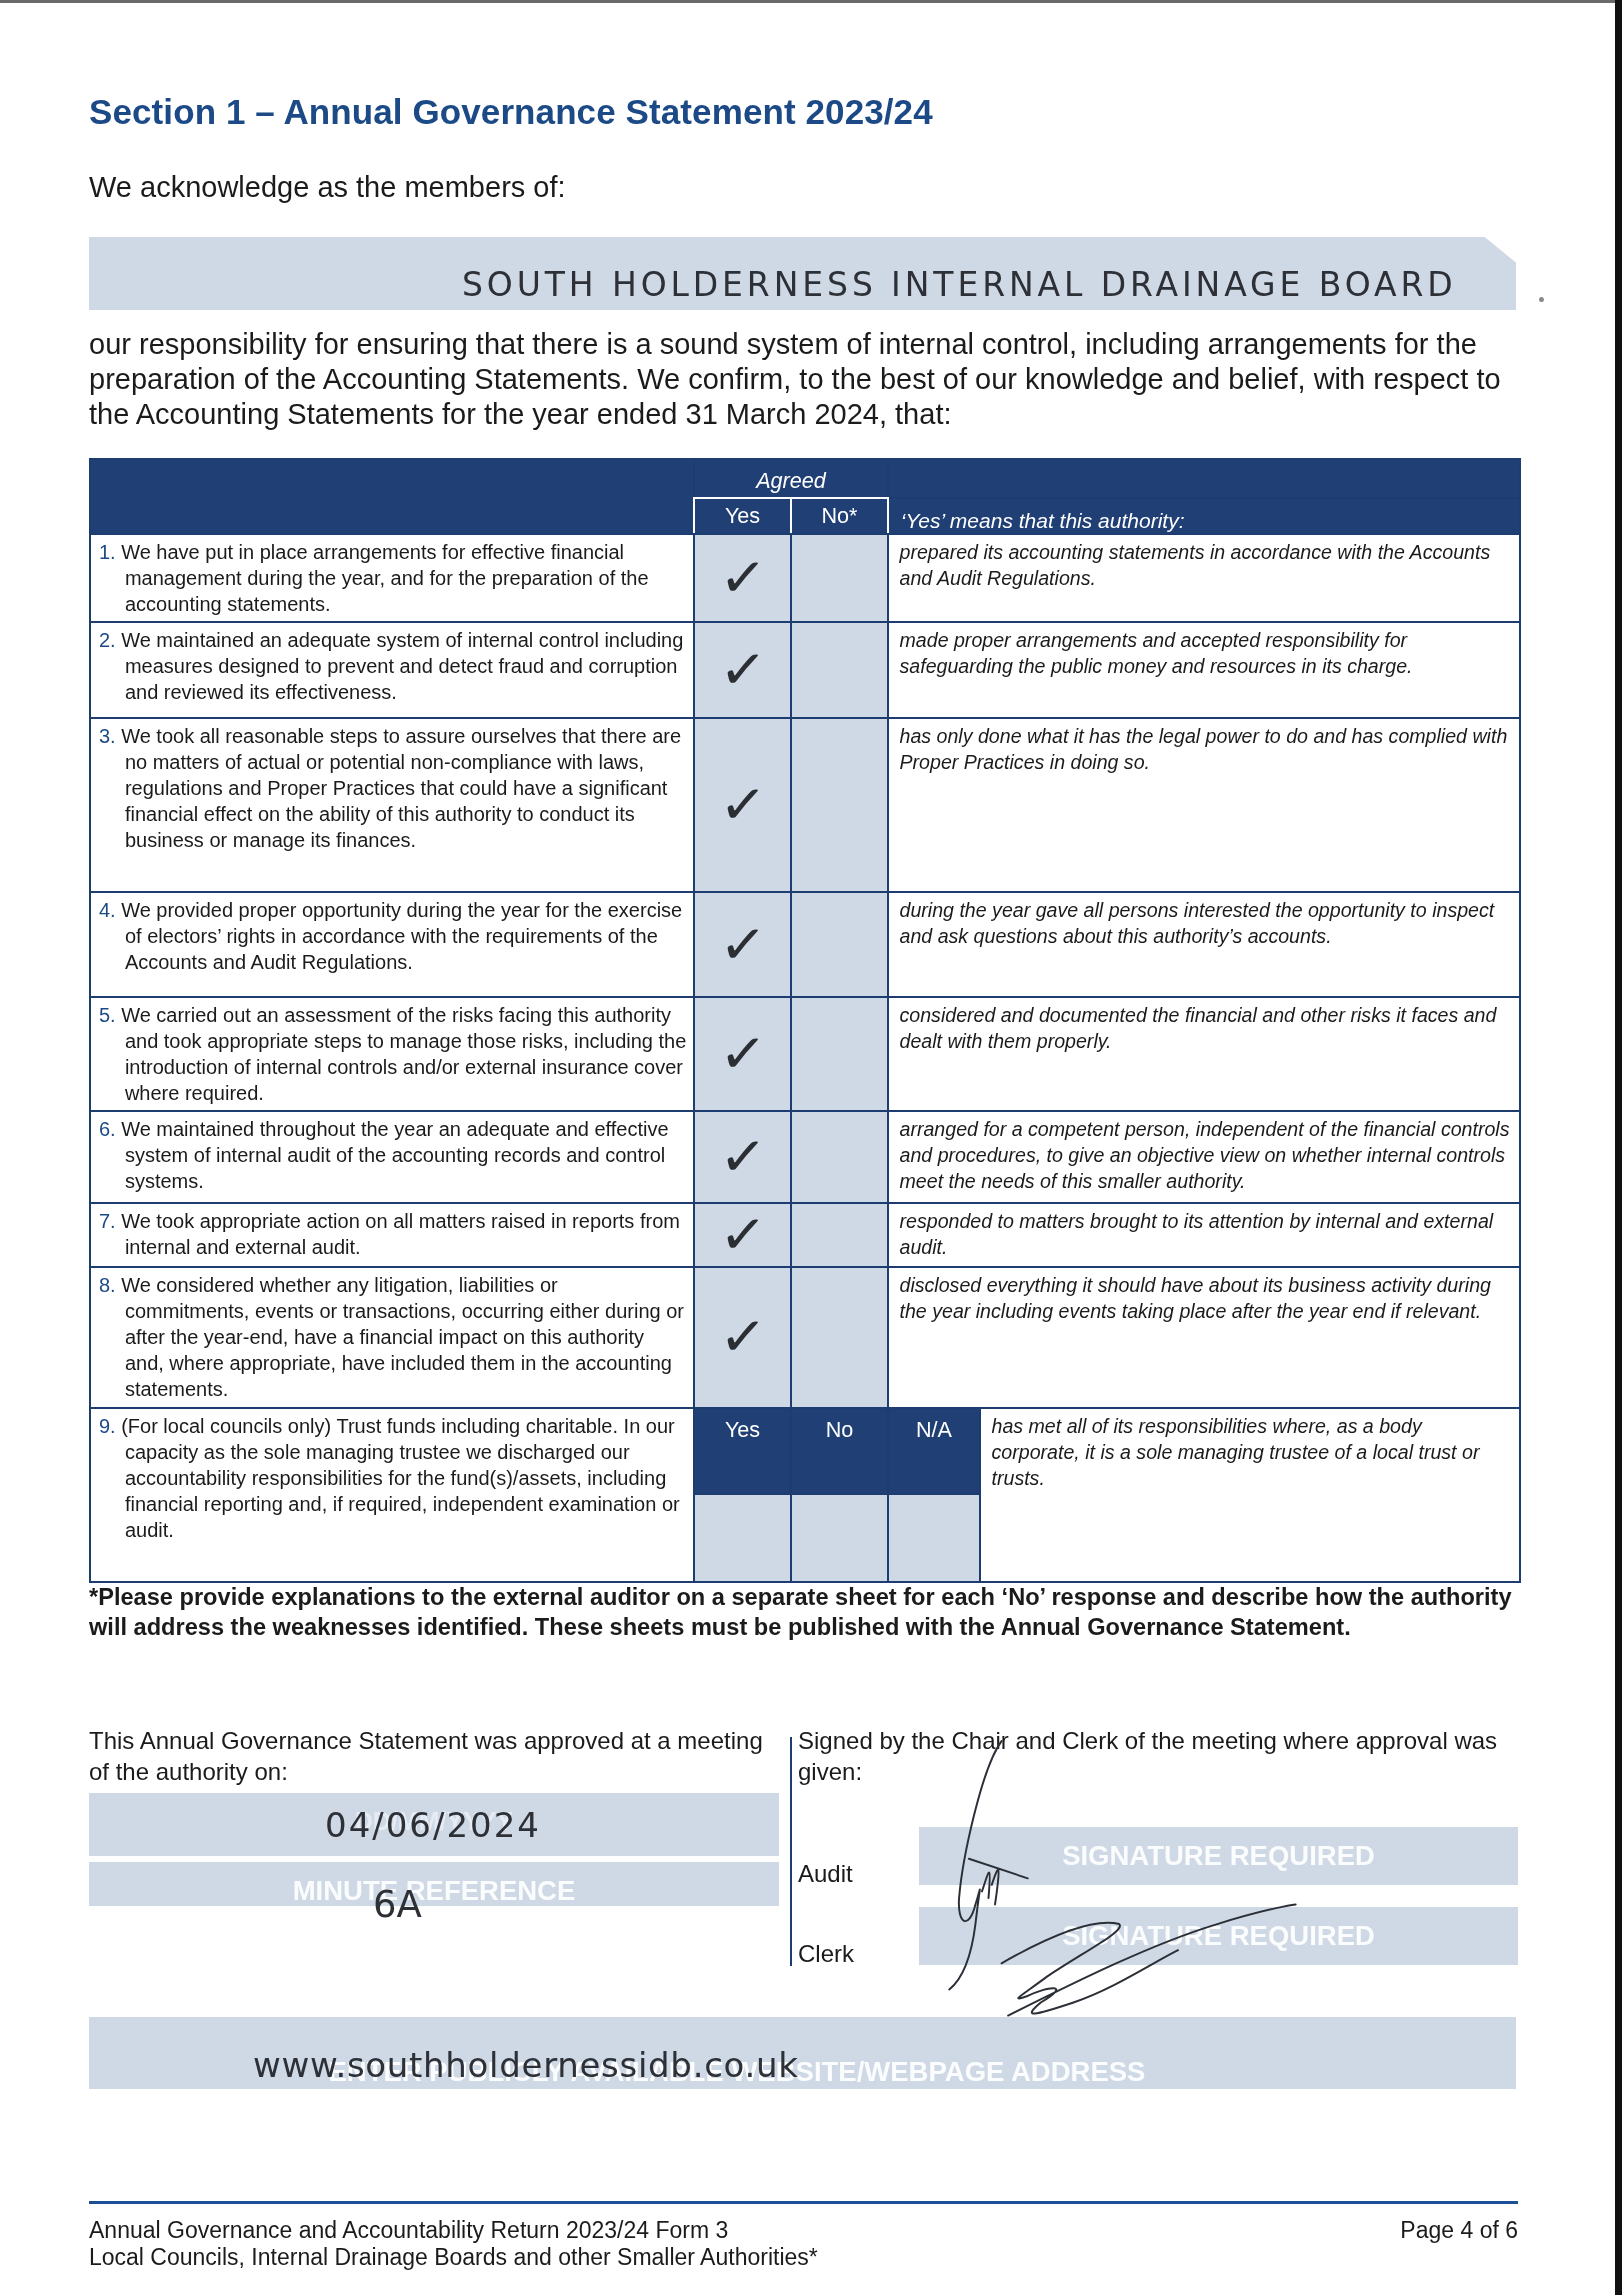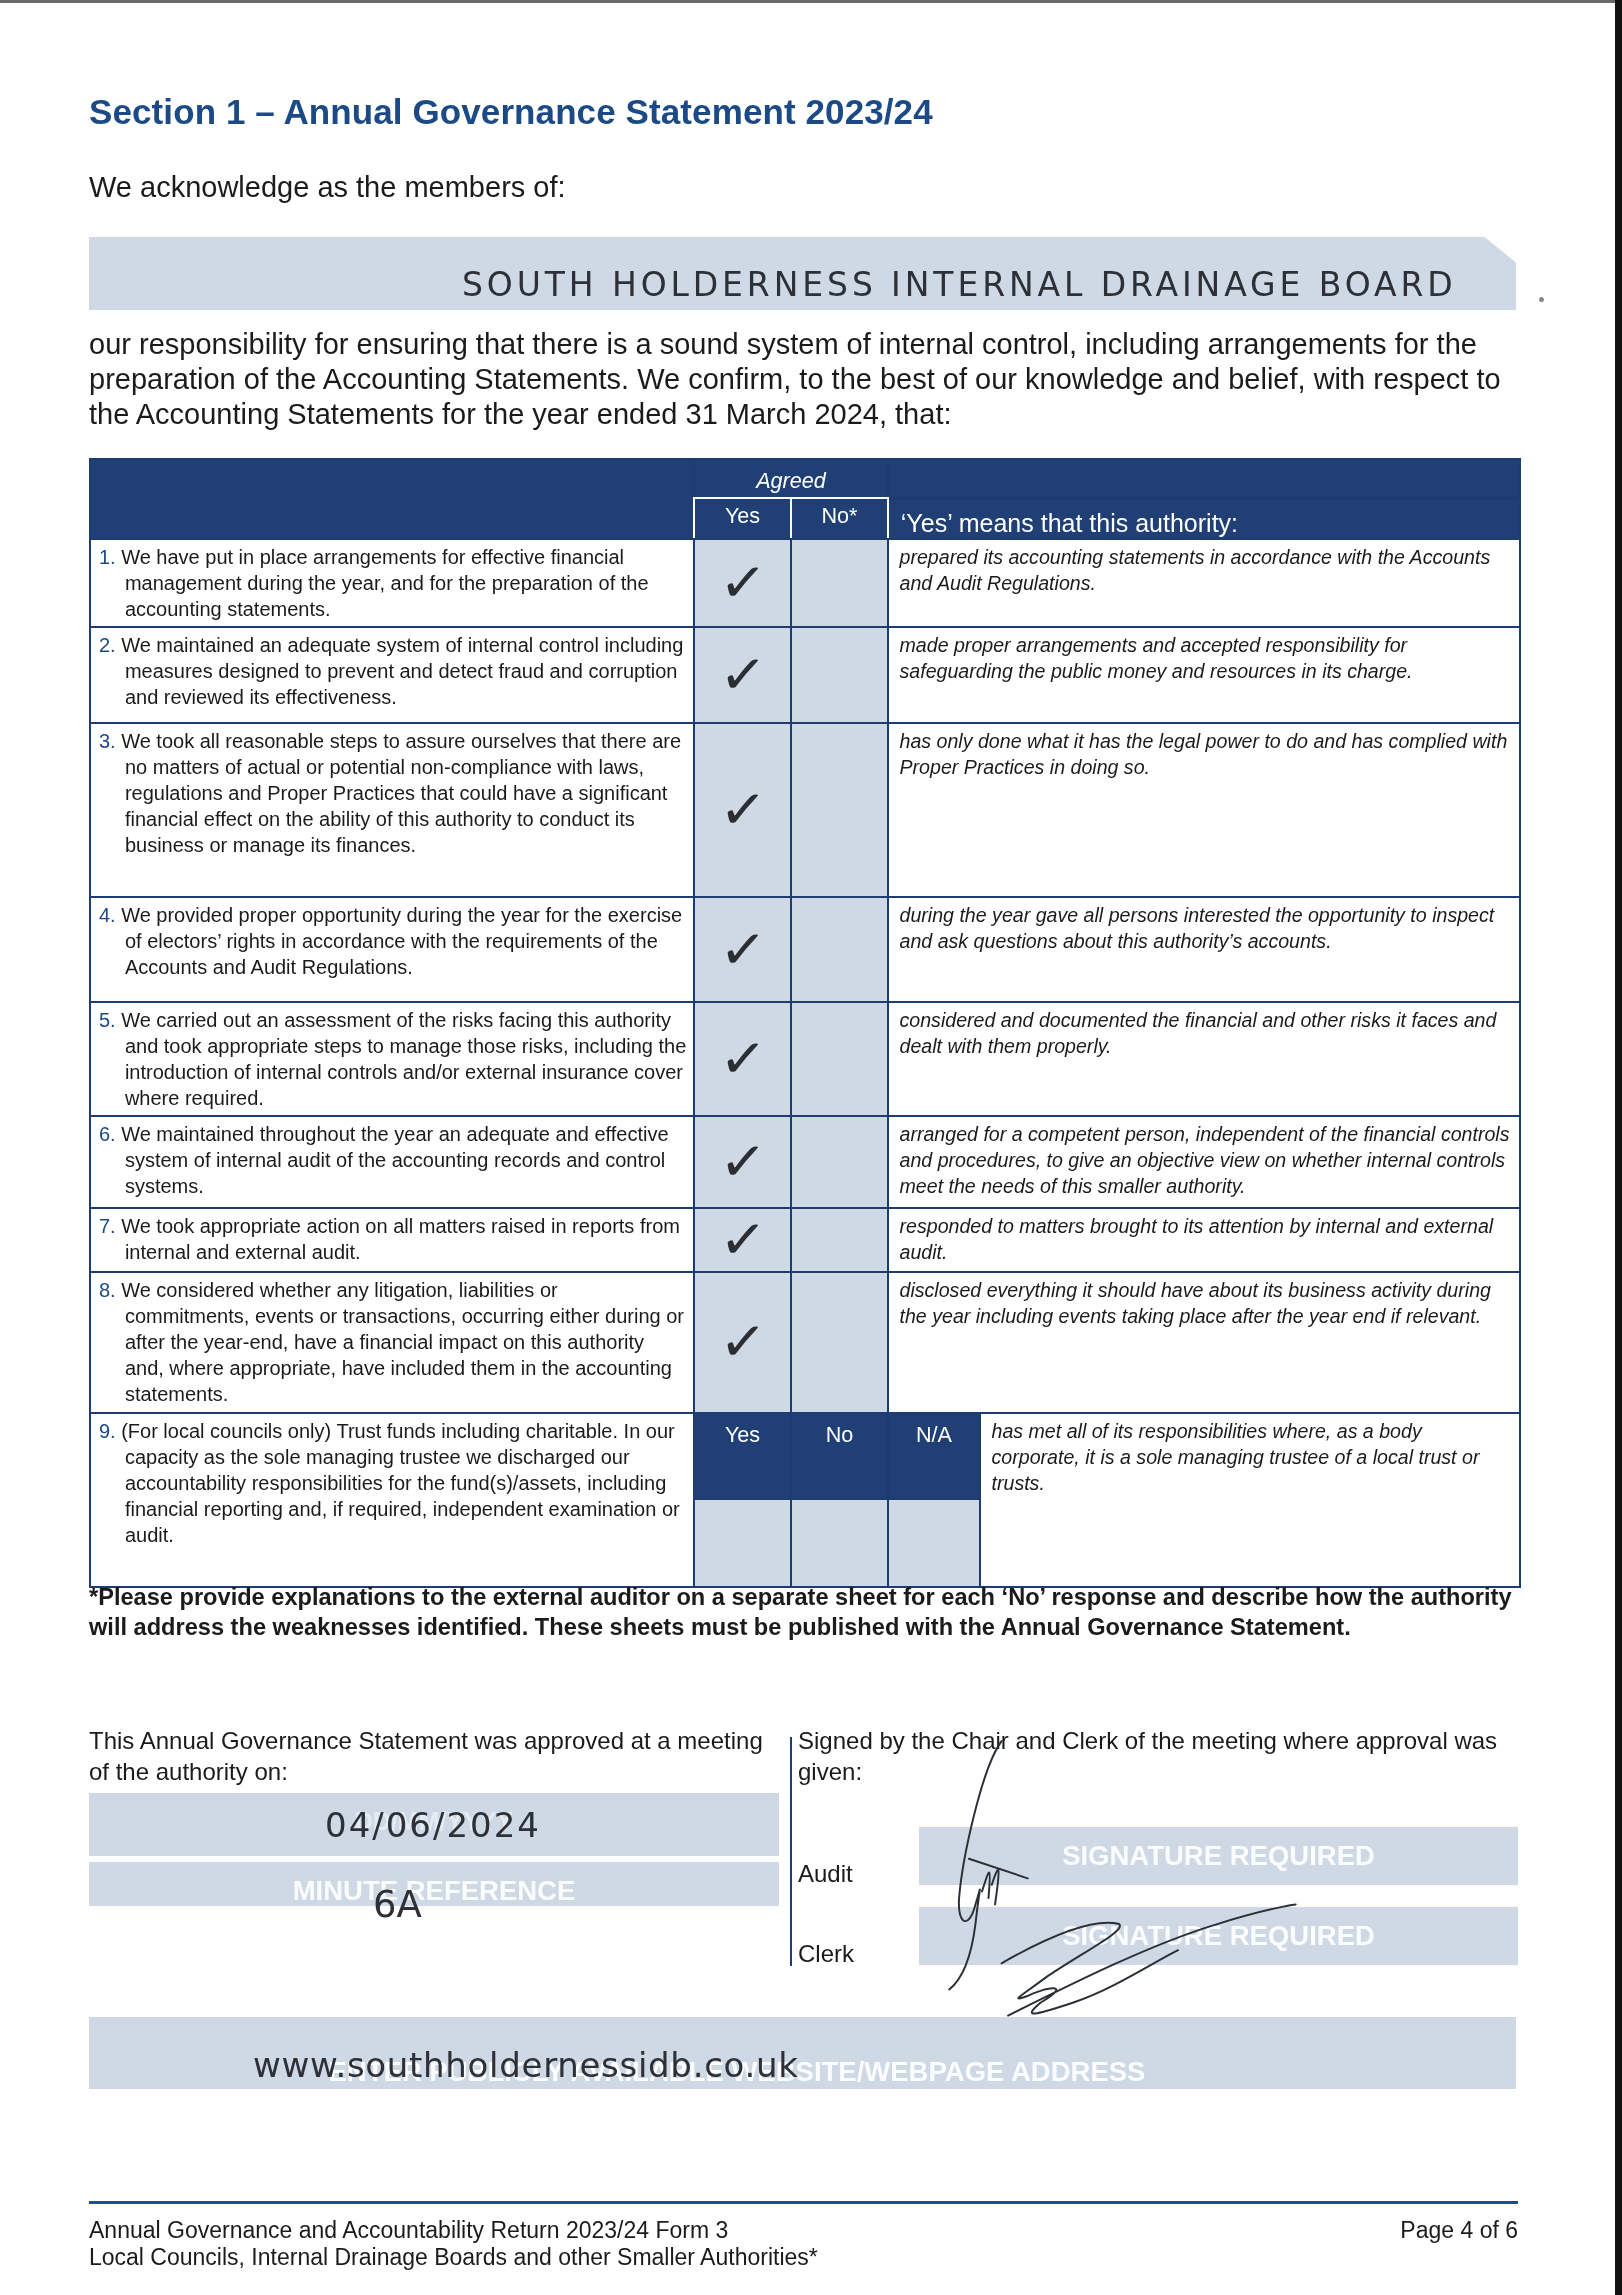--- a/index.html
+++ b/index.html
@@ -27,21 +27,21 @@
   .authority-field .placeholder { top: 11.8px; font-size: 27.5px; }
   .authority-field .hand { left: 373px; top: 27.5px; font-size: 33px; letter-spacing: 3.9px; font-style: normal; }
 
   .responsibility { position: absolute; left: 89px; top: 327px; width: 1440px; font-size: 29px; line-height: 35px; }
 
   table.ags { position: absolute; left: 89px; top: 458px; width: 1429px; border-collapse: collapse; table-layout: fixed; }
   table.ags td, table.ags th { border: 2px solid #1d3c70; vertical-align: top; padding: 0; }
   .hdr { background: #1f3f75; color: #fff; }
   .hdr-agreed { font-style: italic; font-size: 21.6px; text-align: center; padding-top: 7.9px !important; height: 29px; border-bottom: 2px solid #ffffff !important; }
   .hdr-yes, .hdr-no { font-size: 21.6px; text-align: center; padding-top: 3.9px !important; height: 30px; border-left: 2px solid #fff !important; border-right: 2px solid #fff !important; }
-  .hdr-means { font-size: 25px; padding: 10.5px 0 0 11.8px !important; vertical-align: bottom !important; }
+  .hdr-means { font-style: italic; font-size: 21px; padding: 10.5px 0 0 11.8px !important; vertical-align: bottom !important; }
 
   .stmt { background: #fff; font-size: 20px; line-height: 26px; padding: 3.9px 6.5px 3.9px 7.9px !important; }
   .stmt .num { color: #1c4a86; }
   .stmt .txt-wrap { display: block; padding-left: 26px; text-indent: -26px; }
   .tick-cell { background: #cfd9e6; position: relative; }
   .tick-cell .tick { position: absolute; left: 50%; top: 50%; transform: translate(-50%, -50%) rotate(4deg); font-size: 56px; color: #2b2e33; font-family: "DejaVu Sans", sans-serif; line-height: 1; }
   .means { background: #fff; font-size: 19.6px; line-height: 26px; font-style: italic; padding: 3.9px 9.2px 3.9px 10.5px !important; }
 
   .q9-head { background: #1f3f75; color: #fff; font-size: 21.6px; text-align: center; height: 76px; padding-top: 7.9px !important; border-left: 2px solid #fff !important; }
   .q9-box { background: #cfd9e6; height: 86px; }

